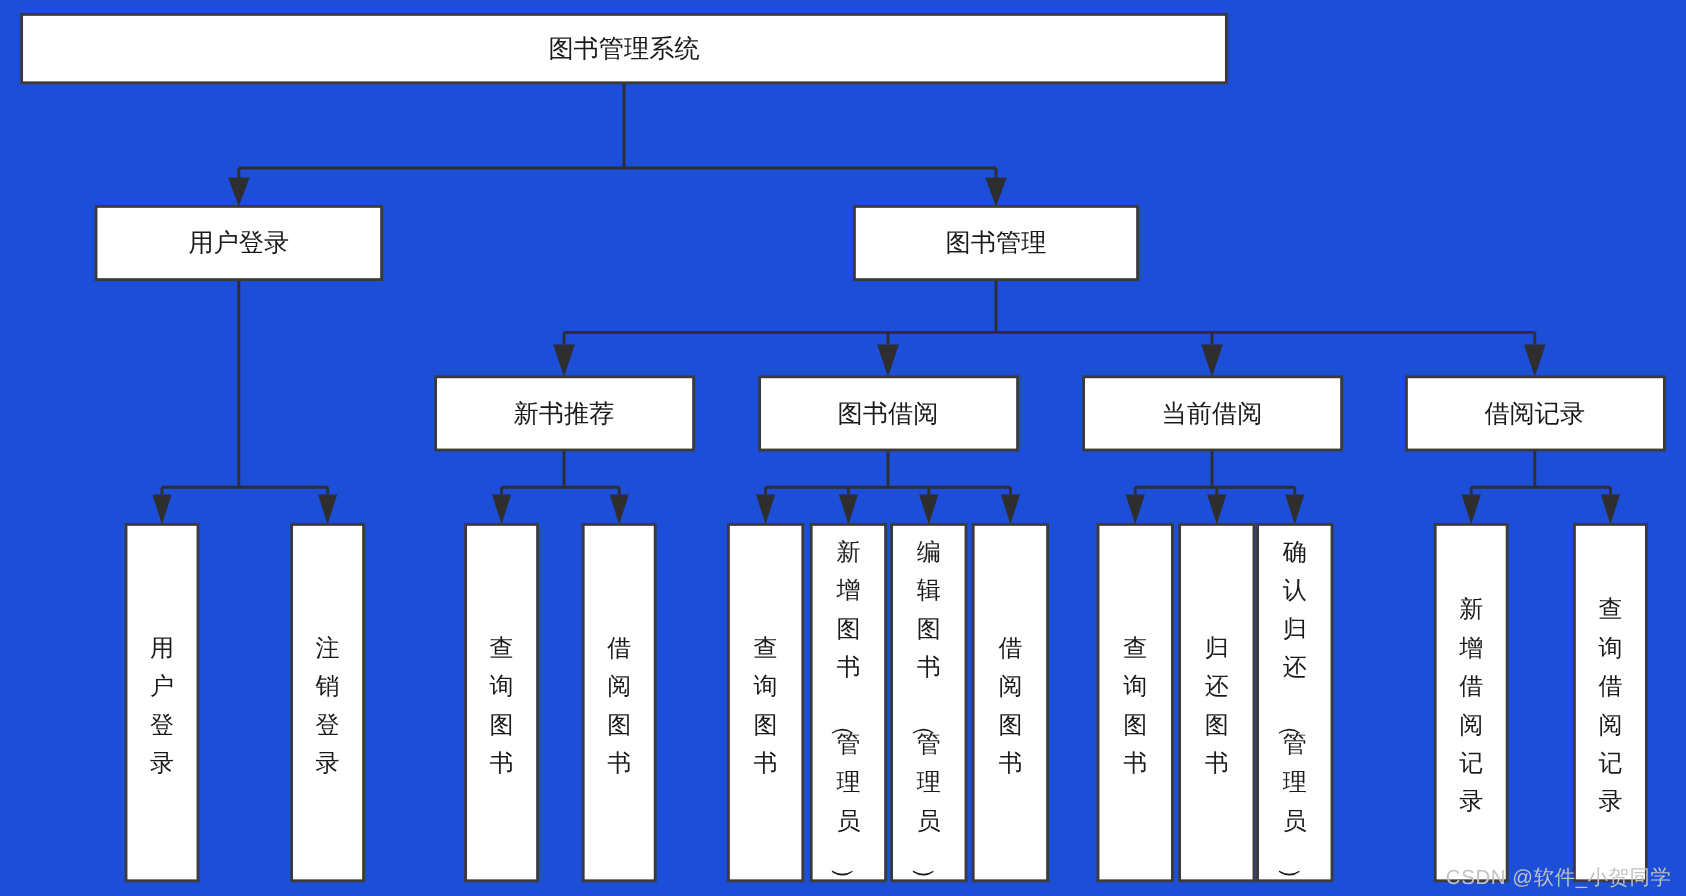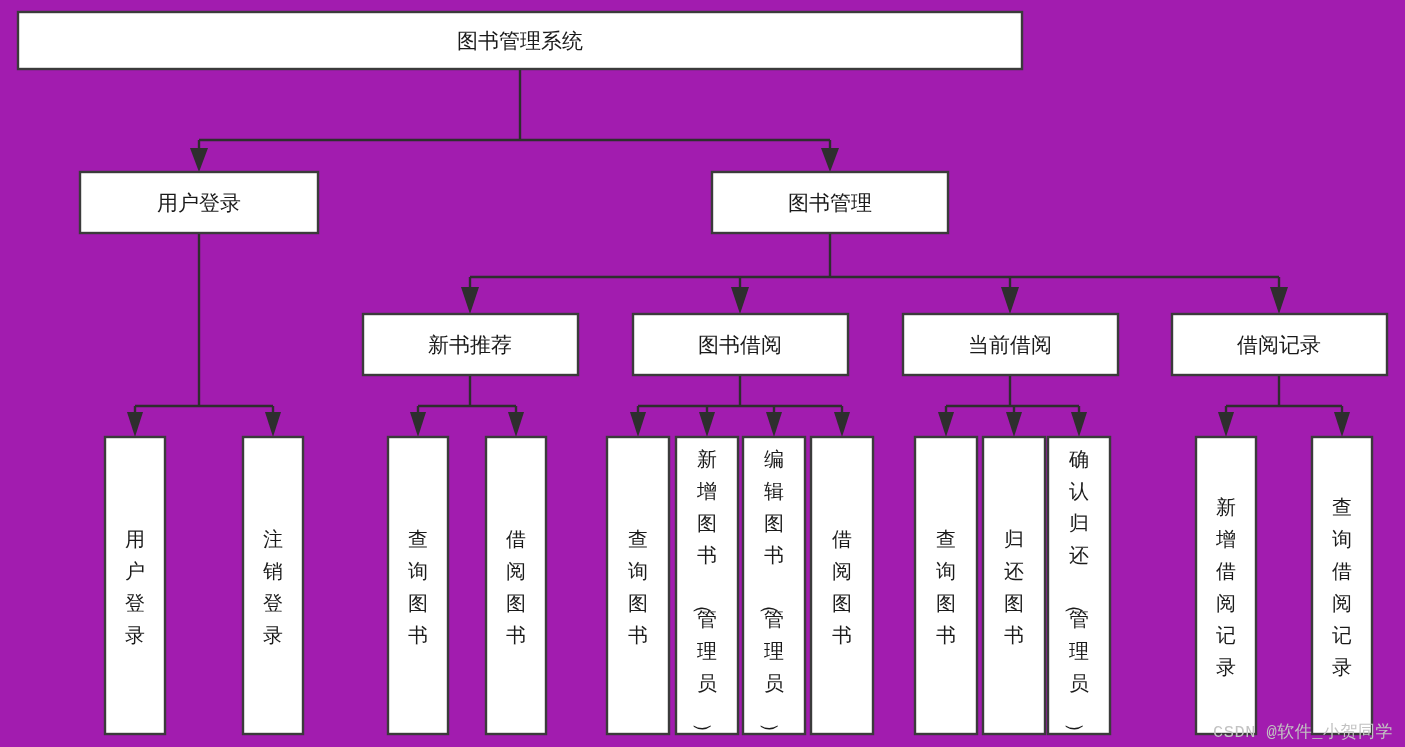--- a/index.html
+++ b/index.html
@@ -10,21 +10,21 @@
   body {
     width: 1405px;
     height: 747px;
     font-family: "Liberation Sans", "DejaVu Sans", sans-serif;
     overflow: hidden;
   }
   #diagram-root {
     position: relative;
     width: 1405px;
     height: 747px;
-    background: #a21caf;
+    background: #1d4ed8;
   }
   svg#flow-svg {
     position: absolute;
     left: 0;
     top: 0;
     width: 1405px;
     height: 747px;
     display: block;
   }
   .node-rect {
@@ -52,21 +52,21 @@
   .node-label-v {
     font-family: "Liberation Sans", "DejaVu Sans", sans-serif;
     font-size: 20px;
     fill: #1a1a1a;
     text-anchor: middle;
   }
   .watermark {
     position: absolute;
     right: 12px;
     bottom: 4px;
-    font-family: Liberation Mono, monospace;
+    font-family: Liberation Sans, sans-serif;
     font-size: 17px;
     color: #c2c2c2;
     white-space: nowrap;
     letter-spacing: 0.5px;
     pointer-events: none;
   }
 </style>
 </head>
 <body>
 

